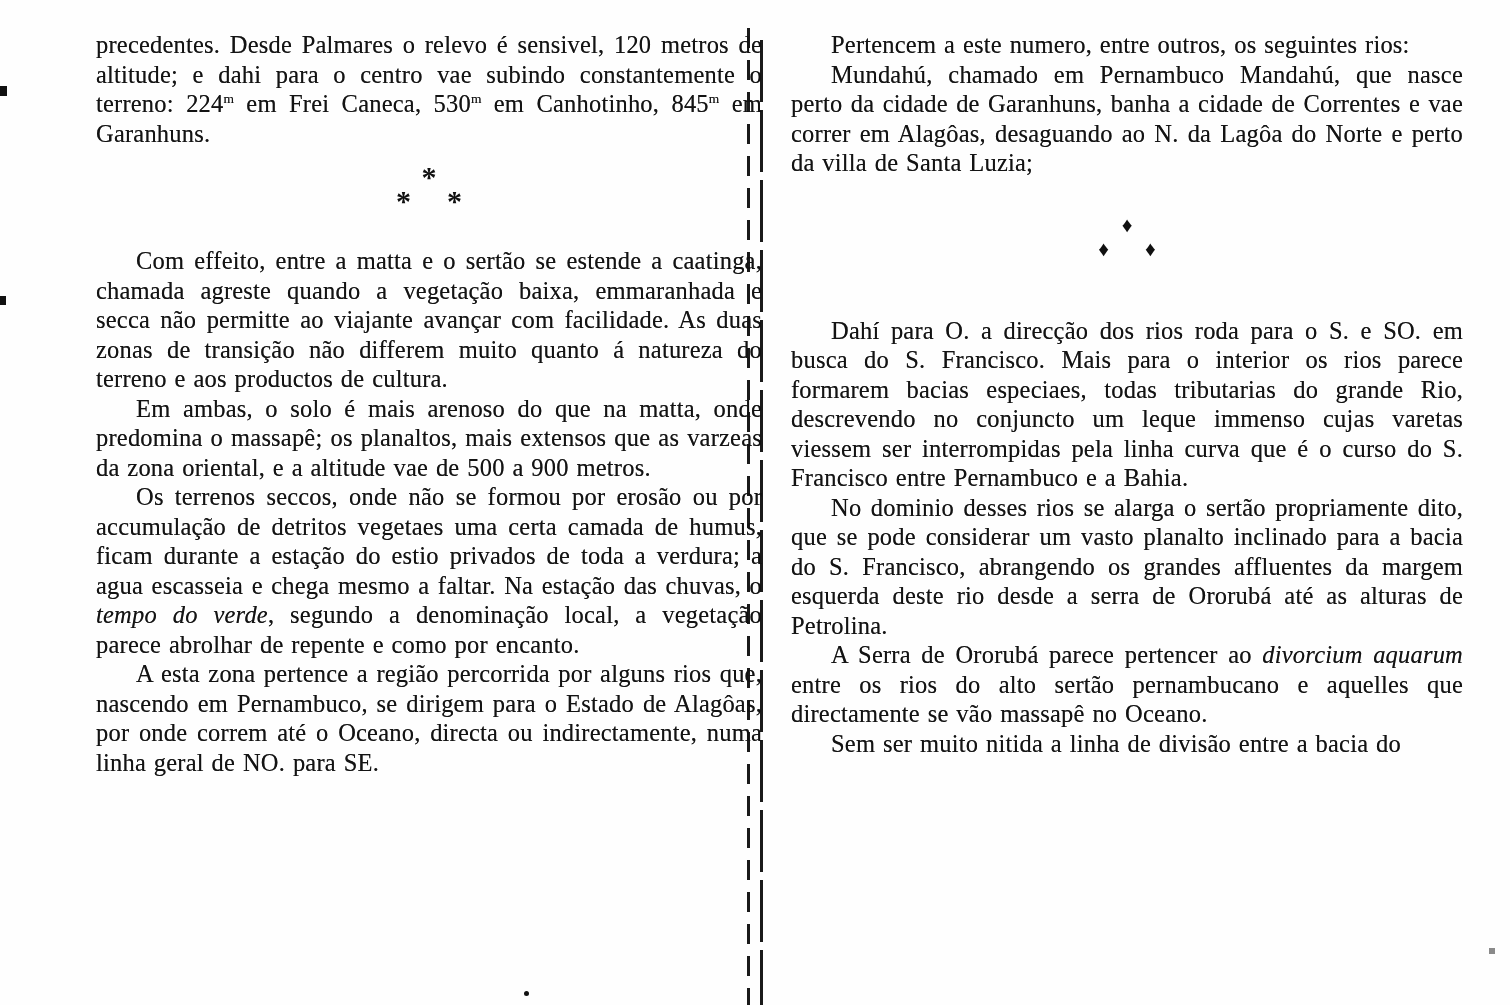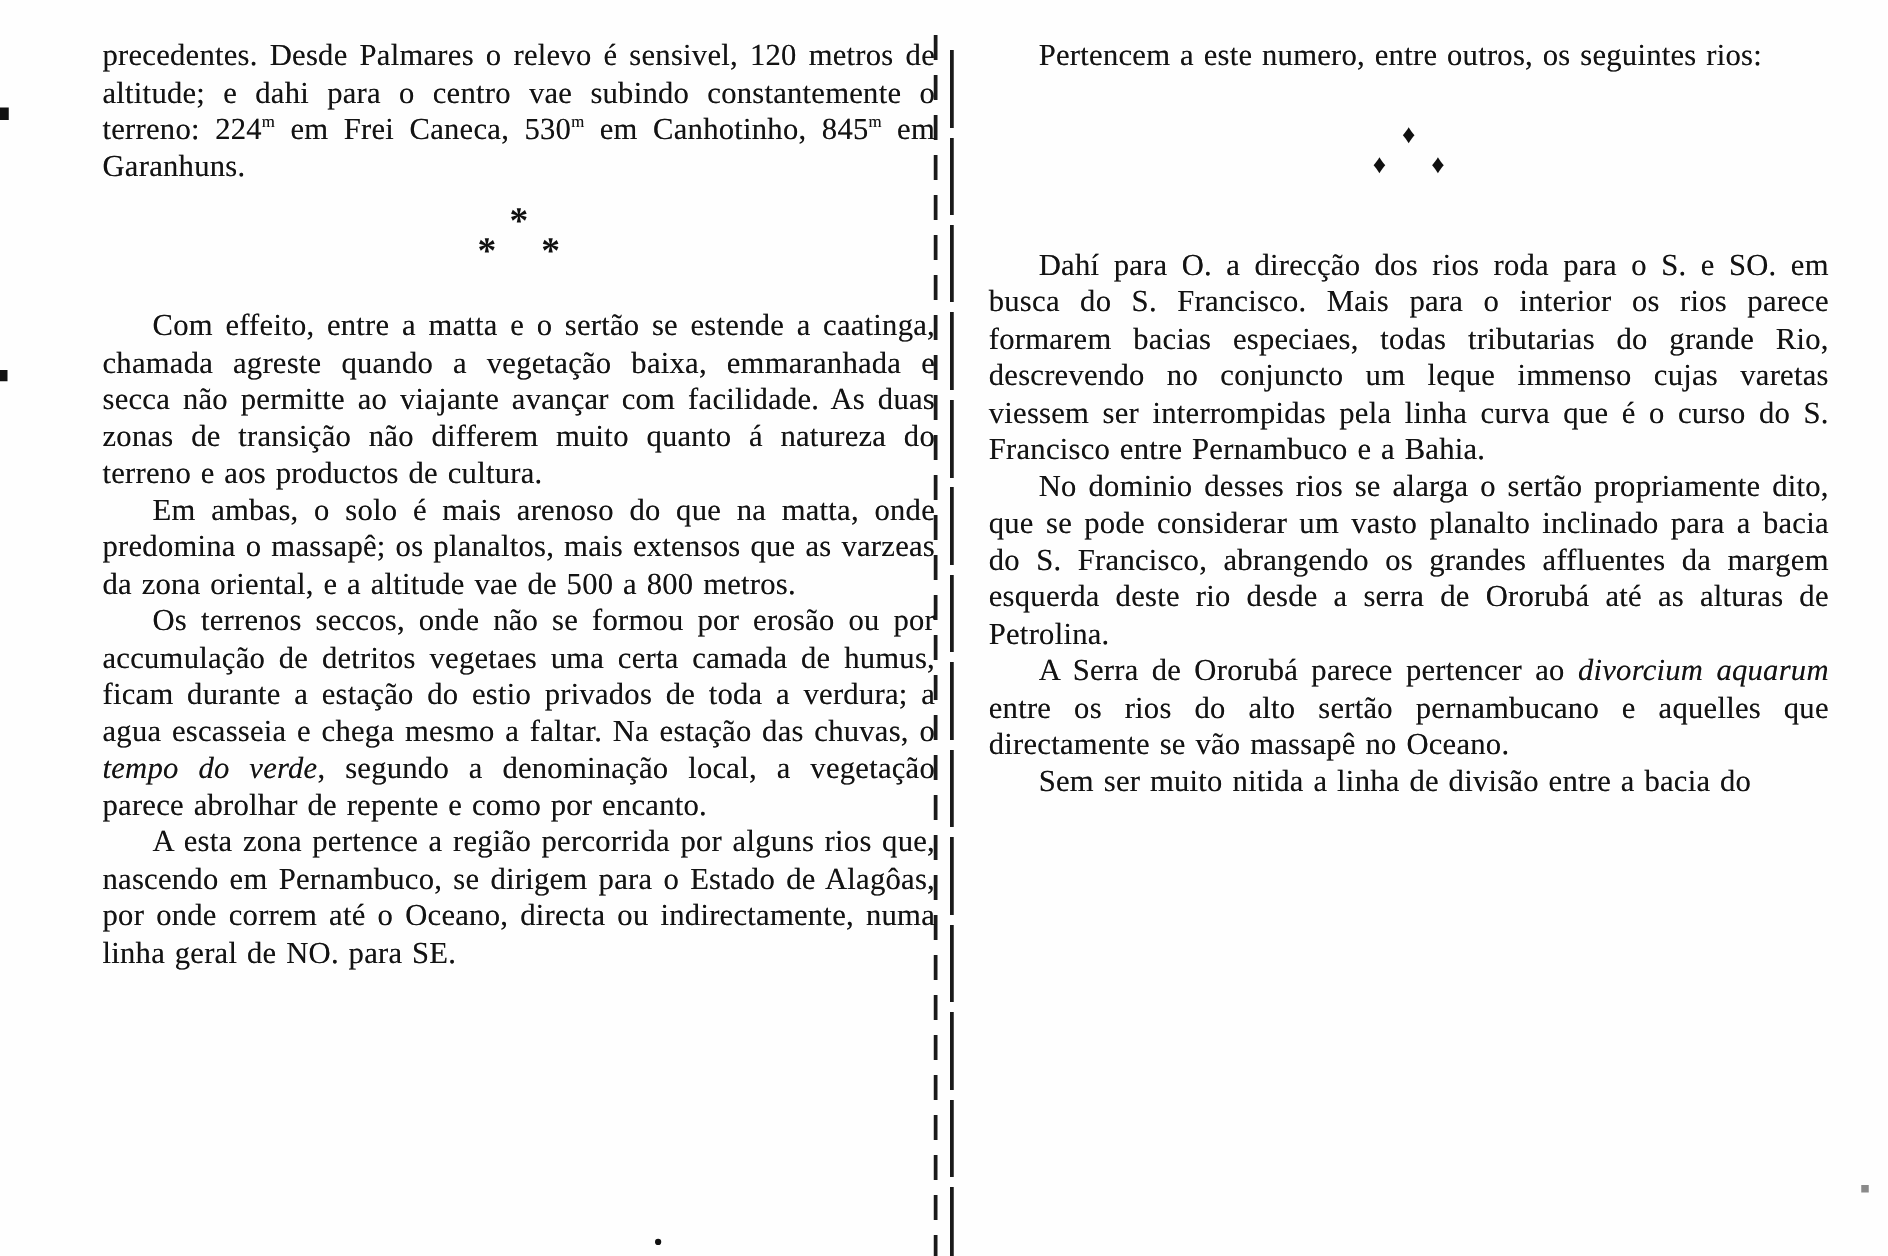--- a/index.html
+++ b/index.html
@@ -13,21 +13,21 @@
     height: 1005px;
     background: #fefefe;
     overflow: hidden;
     font-family: "Liberation Serif", "DejaVu Serif", serif;
     color: #131313;
   }
   .col {
     position: absolute;
     top: 30px;
   }
-  .col-left  { left: 82px;  width: 666px; }
+  .col-left  { left: 96px;  width: 666px; }
   .col-right { left: 791px; width: 672px; }
 
   p.para {
     margin: 0;
     font-size: 24.5px;
     line-height: 29.5px;
     text-align: justify;
     text-indent: 40px;
     word-spacing: 1.5px;
     letter-spacing: 0.2px;
@@ -101,34 +101,35 @@
         </div>
       <div class="row">
           <span>*</span>
           <span>*</span>
         </div>
     </div>
 
 
     <p class="para">Com effeito, entre a matta e o sertão se estende a caatinga, chamada agreste quando a vegetação baixa, emmaranhada e secca não permitte ao viajante avançar com facilidade. As duas zonas de transição não differem muito quanto á natureza do terreno e aos productos de cultura.</p>
 
-    <p class="para">Em ambas, o solo é mais arenoso do que na matta, onde predomina o massapê; os planaltos, mais extensos que as varzeas da zona oriental, e a altitude vae de 500 a 800 metros.</p>
+    <p class="para">Em ambas, o solo é mais arenoso do que na matta, onde predomina o massapê; os planaltos, mais extensos que as varzeas da zona oriental, e a altitude vae de 500 a 900 metros.</p>
 
     <p class="para"><span>Os terrenos seccos, onde não se formou por erosão ou por accumulação de detritos vegetaes uma certa camada de humus, ficam durante a estação do estio privados de toda a verdura; a agua escasseia e chega mesmo a faltar. Na estação das chuvas, o </span><i>tempo do verde</i><span>, segundo a denominação local, a vegetação parece abrolhar de repente e como por encanto.</span></p>
 
 
     <p class="para">A esta zona pertence a região percorrida por alguns rios que, nascendo em Pernambuco, se dirigem para o Estado de Alagôas, por onde correm até o Oceano, directa ou indirectamente, numa linha geral de NO. para SE.</p>
 
   </div>
 
   <div class="col col-right">
 
     <p class="para">Pertencem a este numero, entre outros, os seguintes rios:</p>
 
 
+    <p class="para">Mundahú, chamado em Pernambuco Mandahú, que nasce perto da cidade de Garanhuns, banha a cidade de Correntes e vae correr em Alagôas, desaguando ao N. da Lagôa do Norte e perto da villa de Santa Luzia;</p>
 
 
     <div class="asterism ast-right">
       <div class="row">
           <span>♦</span>
         </div>
       <div class="row">
           <span>♦</span>
           <span>♦</span>
         </div>

